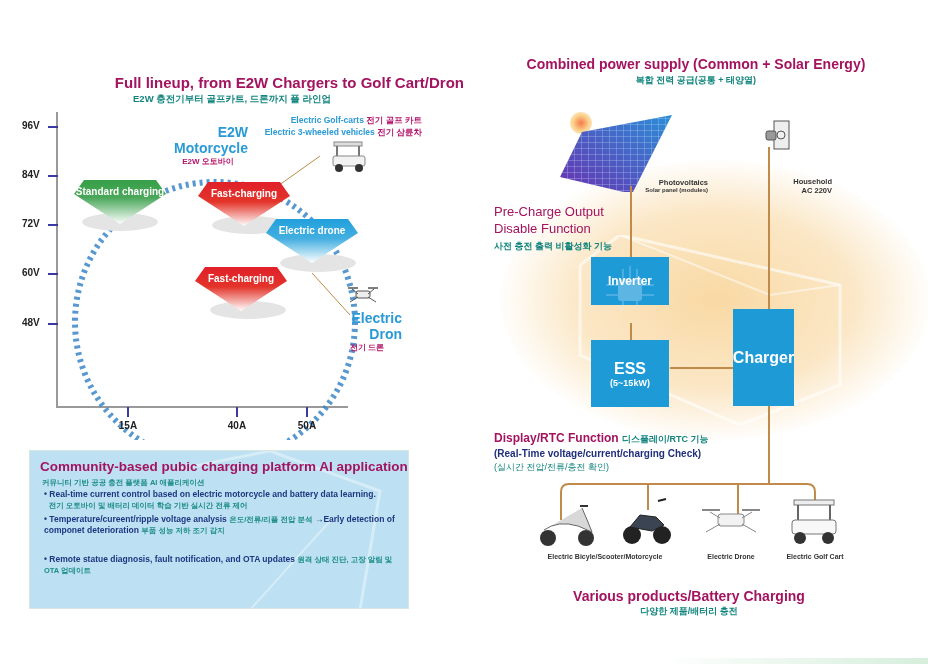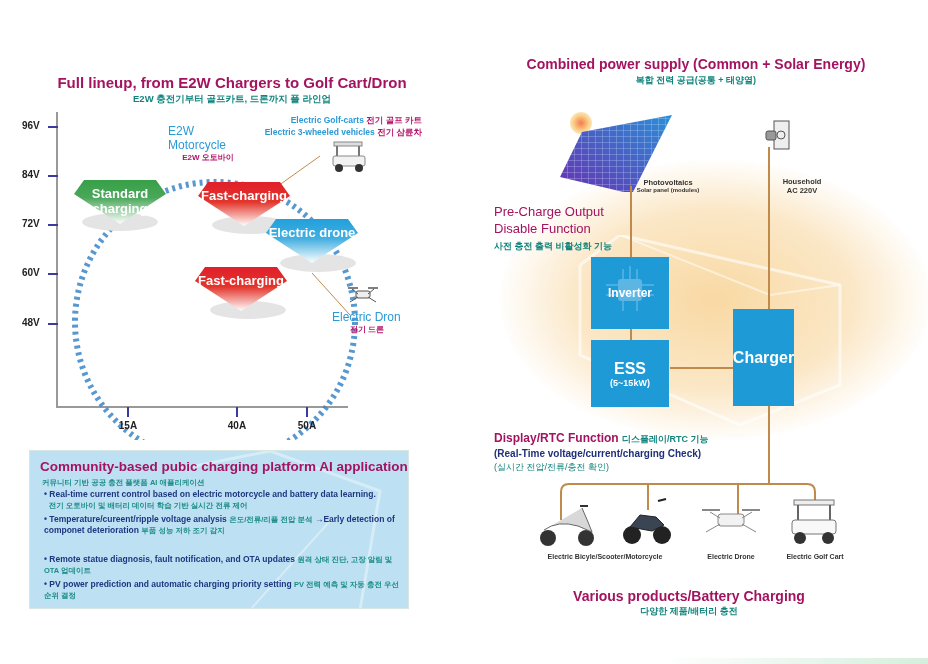--- a/index.html
+++ b/index.html
@@ -1,30 +1,30 @@
 <!DOCTYPE html>
 <html><head>
 <meta charset="utf-8">
 <style>
   *{box-sizing:border-box;margin:0;padding:0}
   html,body{width:928px;height:664px;overflow:hidden;background:#fff}
   body{position:relative;font-family:"Liberation Sans","DejaVu Sans",sans-serif}
   .abs{position:absolute}
   .blue{color:#2a9ad6}
   
-  #left-title{left:0;width:464px;top:74px;text-align:center;font-size:15px;font-weight:bold;color:#a3135f}
+  #left-title{left:0;width:464px;top:74px;text-align:right;font-size:15px;font-weight:bold;color:#a3135f}
   #left-subtitle{left:0;width:464px;top:93px;text-align:center;font-size:9.5px;font-weight:bold;color:#13857e}
   .ytick-label{left:22px;font-size:10px;font-weight:bold;color:#222;width:24px}
   .ytick{left:48px;width:10px;height:2px;background:#3a3aa0}
   .xtick{width:2px;height:10px;background:#3a3aa0;top:407px}
   .xtick-label{top:420px;font-size:10px;font-weight:bold;color:#222;width:40px;text-align:center}
   .badge{width:92px;height:44px;}
-  .badge-label{position:absolute;left:0;top:6px;width:100%;text-align:center;color:#fff;font-size:13px;font-weight:bold}
+  .badge-label{position:absolute;left:0;top:6px;width:100%;text-align:center;color:#fff;font-size:10px;font-weight:bold}
   .shadow{width:76px;height:18px;border-radius:50%;background:#e4e4e4}
-  .tag-title{font-size:12px;font-weight:normal;color:#2a9ad6;text-align:left}
+  .tag-title{font-size:14px;font-weight:bold;color:#2a9ad6;text-align:right}
   .tag-sub{font-size:8px;color:#b4146a;font-weight:bold;text-align:center}
   
   #info-box{left:29px;top:450px;width:380px;height:159px;background:#bde0f3;border:1px solid #d8e6e0;overflow:hidden}
   #info-title{left:10px;top:8px;font-size:13.5px;font-weight:bold;color:#a3135f;white-space:nowrap}
   #info-sub{left:12px;top:27px;font-size:7.5px;color:#1c8d86;font-weight:bold}
   .bullet{position:absolute;left:14px;font-size:8.5px;color:#1f3680;font-weight:bold;line-height:11px;width:360px}
   .bullet .ko{color:#1c8d86;font-size:7.5px}
   
   #right-title{left:464px;width:464px;top:56px;text-align:center;font-size:14px;font-weight:bold;color:#a3135f}
   #right-subtitle{left:464px;width:464px;top:74px;text-align:center;font-size:9px;font-weight:bold;color:#13857e}
@@ -33,21 +33,21 @@
   .block{background:#1e9ad7;color:#fff;font-weight:bold;text-align:center;display:flex;flex-direction:column;align-items:center;justify-content:center}
   #precharge-title{left:494px;top:203px;font-size:13px;font-weight:normal;color:#a3135f;line-height:17px}
   #precharge-sub{left:494px;top:240px;font-size:9px;font-weight:bold;color:#13857e}
   #display-line1{left:494px;top:431px;font-size:12px;font-weight:bold;color:#a3135f;white-space:nowrap}
   #display-line1 .ko{font-size:9px;color:#13857e}
   #display-line2{left:494px;top:448px;font-size:10px;font-weight:bold;color:#1f2f7a}
   #display-line3{left:494px;top:461px;font-size:9px;font-weight:normal;color:#13857e}
   .product-label{top:553px;font-size:7px;font-weight:bold;color:#333;text-align:center}
   #bottom-title{left:464px;width:450px;top:588px;text-align:center;font-size:14px;font-weight:bold;color:#a3135f}
   #bottom-sub{left:464px;width:450px;top:605px;text-align:center;font-size:9px;font-weight:bold;color:#13857e}
-  .small-label{font-size:7.5px;font-weight:bold;color:#333;text-align:center}
+  .small-label{font-size:7.5px;font-weight:bold;color:#333;text-align:right}
 </style>
 </head>
 <body>
 
 <div class="abs" id="left-title">Full lineup, from E2W Chargers to Golf Cart/Dron</div>
 <div class="abs" id="left-subtitle">E2W 충전기부터 골프카트, 드론까지 풀 라인업</div>
 
 <svg class="abs" style="left:0;top:100px" width="464" height="340">
   <line x1="57" y1="12" x2="57" y2="307" stroke="#999" stroke-width="2"></line>
   <line x1="56" y1="307" x2="348" y2="307" stroke="#999" stroke-width="2"></line>
@@ -160,21 +160,20 @@
 <div class="abs" id="info-box">
   <svg class="abs" style="left:0;top:0" width="380" height="159">
     <polyline points="150,18 240,0 350,40 330,159" fill="none" stroke="#d6ecf7" stroke-width="3"></polyline>
     <polyline points="220,159 300,70" fill="none" stroke="#d6ecf7" stroke-width="2"></polyline>
   </svg>
   <div class="abs" id="info-title">Community-based pubic charging platform AI application.</div>
   <div class="abs" id="info-sub">커뮤니티 기반 공공 충전 플랫폼 AI 애플리케이션</div>
   <div class="bullet" style="top:38px">• <span>Real-time current control based on electric motorcycle and battery data learning.</span><br>&nbsp;&nbsp;<span class="ko">전기 오토바이 및 배터리 데이터 학습 기반 실시간 전류 제어</span></div>
   <div class="bullet" style="top:63px">• <span>Temperature/cureent/ripple voltage analysis</span> <span class="ko">온도/전류/리플 전압 분석</span> <span>→Early detection of componet deterioration</span> <span class="ko">부품 성능 저하 조기 감지</span></div>
   <div class="bullet" style="top:103px">• <span>Remote statue diagnosis, fault notification, and OTA updates</span> <span class="ko">원격 상태 진단, 고장 알림 및 OTA 업데이트</span></div>
-  <div class="bullet" style="top:128px">• <span>PV power prediction and automatic charging priority setting</span> <span class="ko">PV 전력 예측 및 자동 충전 우선순위 결정</span></div>
 </div>
 
 <div class="abs glow"></div>
 <svg class="abs" style="left:540px;top:235px" width="360" height="200">
   <polyline points="40,30 80,0 300,50 300,150 200,190 40,120 40,30" fill="none" stroke="#fff" stroke-width="3" opacity="0.6"></polyline>
   <polyline points="80,0 230,60 300,50" fill="none" stroke="#fff" stroke-width="2" opacity="0.5"></polyline>
 </svg>
 
 <div class="abs" id="right-title">Combined power supply (Common + Solar Energy)</div>
 <div class="abs" id="right-subtitle">복합 전력 공급(공통 + 태양열)</div>
@@ -218,21 +217,21 @@
   <line x1="93" y1="4" x2="93" y2="30" stroke="#c08a4a" stroke-width="2"></line>
   <line x1="183" y1="4" x2="183" y2="34" stroke="#c08a4a" stroke-width="2"></line>
 </svg>
 
 <div class="abs" id="precharge-title">
   <div>Pre-Charge Output</div>
   <div>Disable Function</div>
 </div>
 <div class="abs" id="precharge-sub">사전 충전 출력 비활성화 기능</div>
 
-<div class="abs block" style="left:591px;top:257px;width:78px;height:72px;font-size:12px">
+<div class="abs block" style="left:591px;top:257px;width:78px;height:48px;font-size:12px">
   <svg class="abs" style="left:10px;top:6px" width="58" height="54" opacity="0.35">
     <rect x="17" y="16" width="24" height="22" rx="3" fill="#cfe9fb"></rect>
     <g stroke="#cfe9fb" stroke-width="1.5" fill="none">
         <path d="M22 16 V6"></path>
         <path d="M29 16 V3"></path>
         <path d="M36 16 V6"></path>
         <path d="M22 38 V48"></path>
         <path d="M36 38 V48"></path>
         <path d="M17 22 H5"></path>
         <path d="M41 22 H53"></path>

